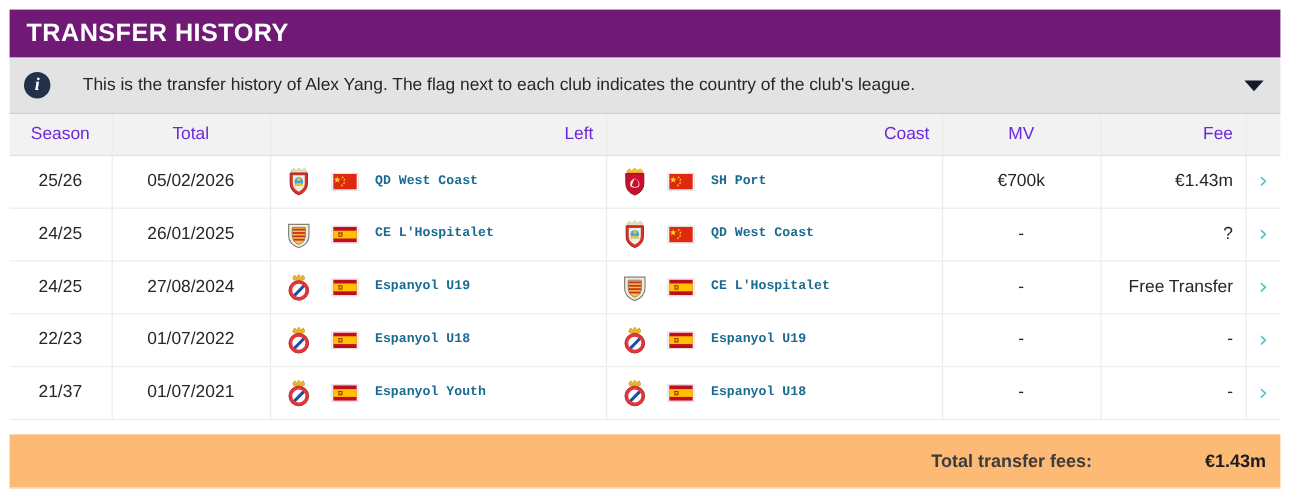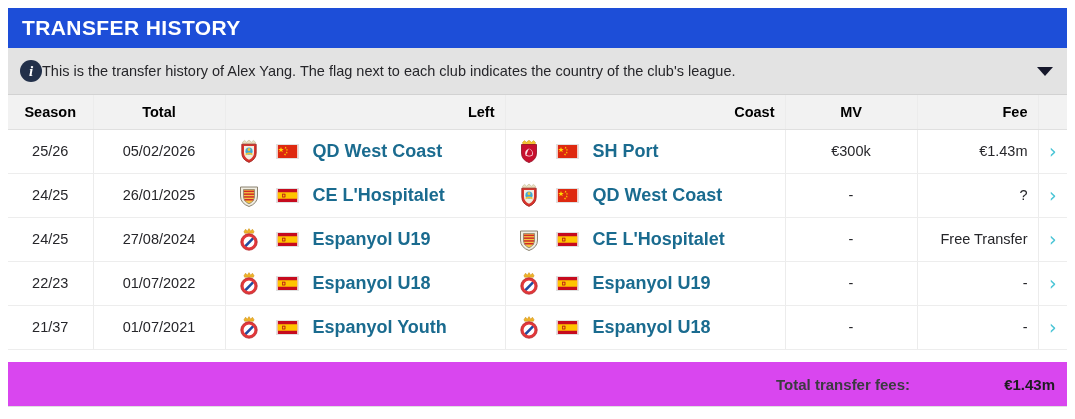--- a/index.html
+++ b/index.html
@@ -22,21 +22,21 @@
     box-sizing: border-box;
   }
 
   
   .title-bar {
     position: absolute;
     left: 8px;
     top: 8px;
     width: 1059px;
     height: 40px;
-    background: #1d4ed8;
+    background: #701a75;
     display: flex;
     align-items: center;
     box-sizing: border-box;
     padding-left: 14px;
   }
   .title-bar .title-text {
     color: #ffffff;
     font-size: 21px;
     font-weight: bold;
     letter-spacing: 0.4px;
@@ -68,21 +68,21 @@
     display: flex;
     align-items: center;
     justify-content: center;
     font-family: "Liberation Serif", serif;
     font-style: italic;
     font-weight: bold;
     font-size: 15px;
     line-height: 1;
   }
   .info-text {
-    margin-left: 0;
+    margin-left: 27px;
     font-size: 14.5px;
     color: #26262a;
     flex: 1 1 auto;
     white-space: nowrap;
   }
   .caret-down {
     flex: 0 0 auto;
     width: 0;
     height: 0;
     border-left: 8px solid transparent;
@@ -106,22 +106,22 @@
     background: #ffffff;
   }
   table.tx th, table.tx td {
     border-right: 1px solid #ececec;
     box-sizing: border-box;
   }
   table.tx th {
     background: #f2f2f2;
     height: 34px;
     font-size: 14.5px;
-    font-weight: bold;
-    color: #000000;
+    font-weight: normal;
+    color: #6d28d9;
     border-bottom: 1px solid #e0e0e0;
     padding: 0 10px;
   }
   table.tx td {
     height: 44px;
     font-size: 14.5px;
     color: #26262a;
     border-bottom: 1px solid #ededed;
     padding: 0 10px;
   }
@@ -154,43 +154,44 @@
     flex: 0 0 23px;
     margin-left: 14px;
     display: block;
     border: 1px solid rgba(0,0,0,0.12);
     box-sizing: border-box;
   }
   .club-name {
     margin-left: 14px;
     color: #1a6b8f;
     font-weight: bold;
-    font-size: 18px;
+    font-size: 11px;
     text-decoration: none;
     cursor: pointer;
     white-space: nowrap;
+    font-family: Liberation Mono, monospace;
   }
 
   .chev {
     display: inline-block;
     color: #4bc5d6;
     font-size: 19px;
     line-height: 1;
     cursor: pointer;
     font-family: "DejaVu Sans", sans-serif;
   }
 
   
   .footer {
     position: absolute;
     left: 8px;
     top: 362px;
     width: 1059px;
     height: 45px;
-    background: #d946ef;
+    background: #fdba74;
     box-sizing: border-box;
     display: flex;
     align-items: center;
     justify-content: flex-end;
     border-bottom: 1px solid #e0e0e0;
   }
   .footer .label {
     font-size: 15px;
     font-weight: bold;
     color: #3b3b40;
@@ -271,21 +272,21 @@
                   <rect width="30" height="20" fill="#de2910"></rect>
                   <polygon points="5,3 6.1,6.1 9.3,6.1 6.7,8.1 7.7,11.2 5,9.3 2.3,11.2 3.3,8.1 0.7,6.1 3.9,6.1" fill="#ffde00"></polygon>
                   <polygon points="11.5,2.2 12.1,3.6 13.6,3.5 12.5,4.5 13.1,5.9 11.8,5 10.7,6 11.1,4.5" fill="#ffde00"></polygon>
                   <polygon points="14,5.4 14.4,6.8 15.9,6.9 14.7,7.7 15.1,9.1 13.9,8.2 12.7,9 13.3,7.7" fill="#ffde00"></polygon>
                   <polygon points="13.9,9.6 14.2,11 15.7,11.3 14.4,12 14.6,13.4 13.5,12.4 12.2,13 12.9,11.8" fill="#ffde00"></polygon>
                   <polygon points="11.3,12.6 11.5,14 13,14.4 11.7,15 11.8,16.4 10.8,15.4 9.4,15.9 10.2,14.7" fill="#ffde00"></polygon>
                 </svg>
                 <span class="club-name">SH Port</span>
               </div>
             </td>
-            <td class="c-mv">€300k</td>
+            <td class="c-mv">€700k</td>
             <td class="c-fee">€1.43m</td>
             <td class="c-arrow"><span class="chev">›</span></td>
           </tr>
           <tr>
             <td class="c-season">24/25</td>
             <td class="c-date">26/01/2025</td>
             <td class="c-club">
               <div class="club-cell">
                 <svg class="crest" viewBox="0 0 26 26">
                   <path d="M4.5 5 H21.5 V14 Q21.5 21.5 13 24.5 Q4.5 21.5 4.5 14 Z" fill="#f0ede2" stroke="#8a8270" stroke-width="1"></path>

